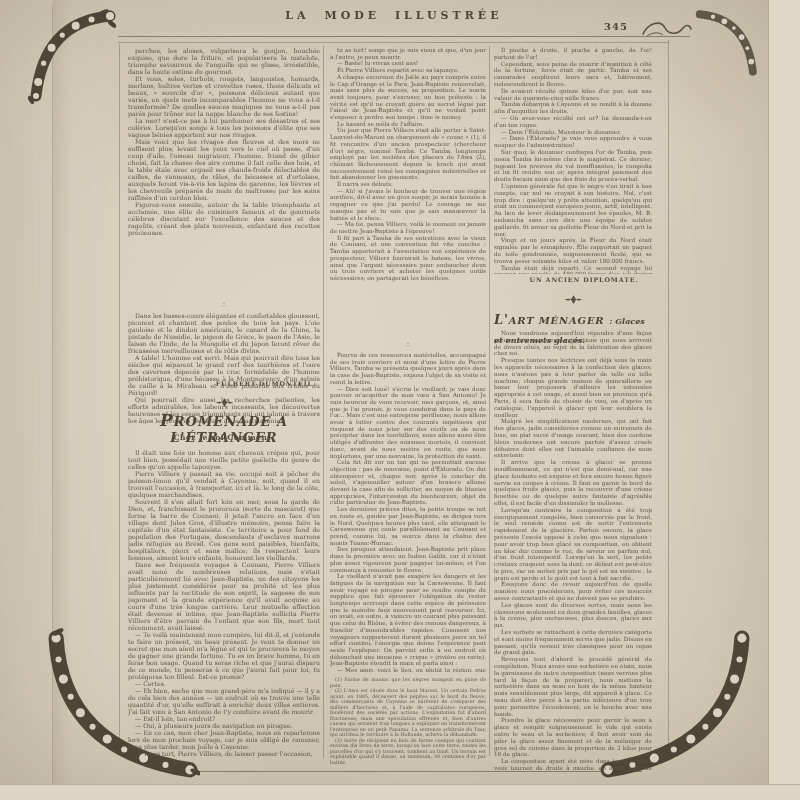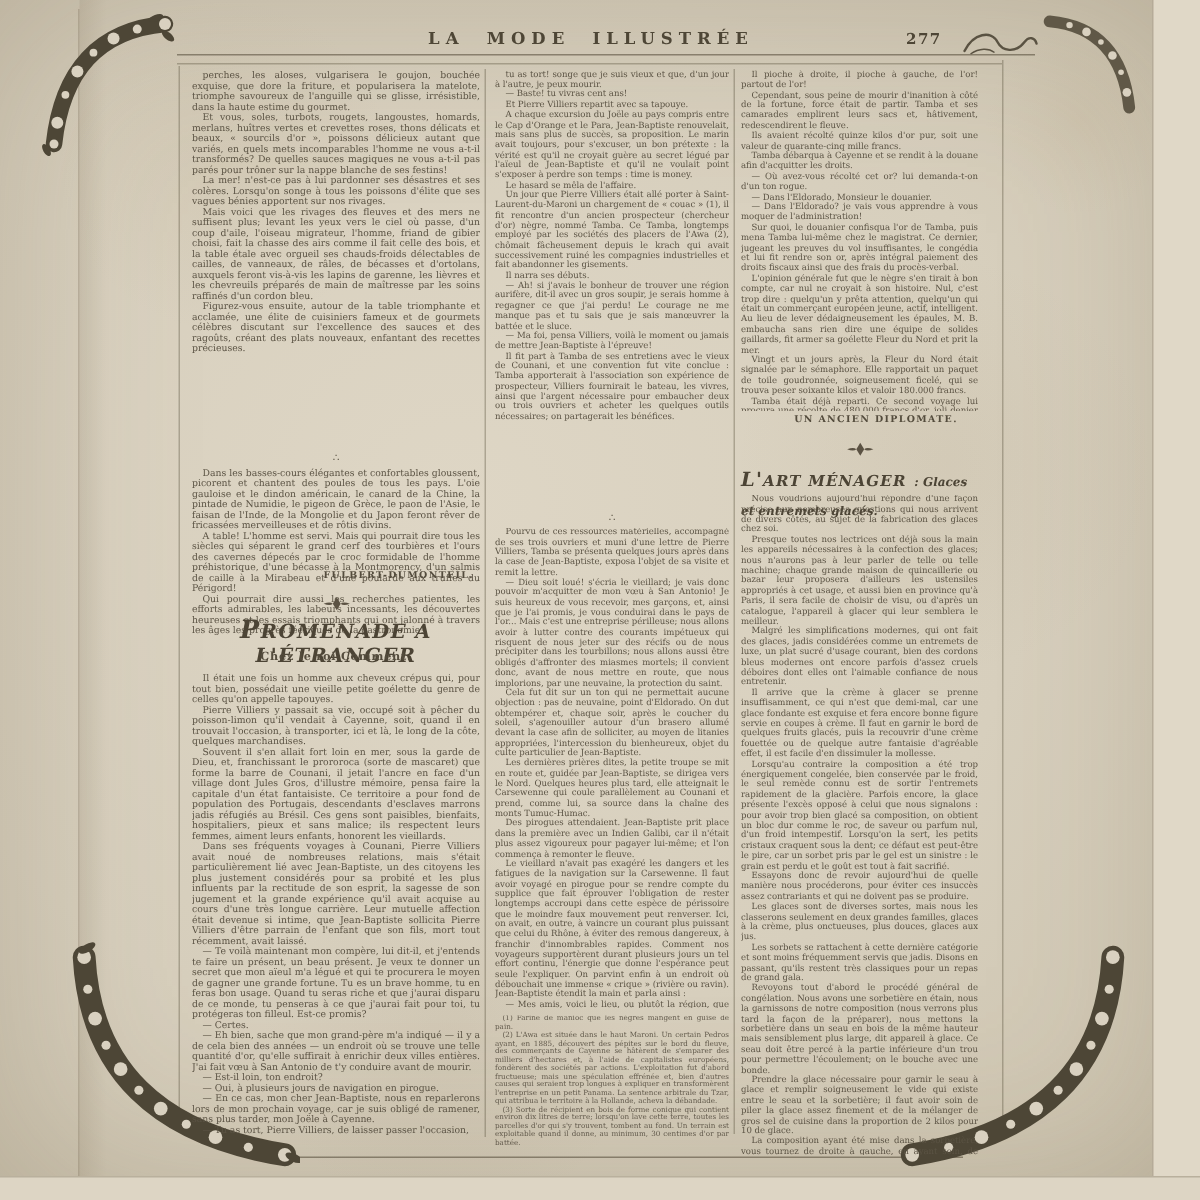--- a/index.html
+++ b/index.html
@@ -14,21 +14,21 @@
       radial-gradient(circle 180px at 300px 690px, rgba(140,120,90,.09), rgba(140,120,90,0) 70%),
       radial-gradient(circle 90px at 720px 80px, rgba(175,150,110,.10), rgba(175,150,110,0) 70%);}
   .edge-right{position:absolute;left:768px;top:0;width:32px;height:800px;background:#e0d8c7;border-left:1px solid rgba(110,98,76,.38);}
   .edge-bottom{position:absolute;left:0;top:784px;width:800px;height:16px;background:#ddd5c4;border-top:1px solid rgba(110,98,76,.32);}
   .edge-left-line{position:absolute;left:52px;top:6px;width:1px;height:780px;background:rgba(110,98,76,.28);}
   .spine-shadow{position:absolute;left:53px;top:0;width:18px;height:800px;background:linear-gradient(90deg, rgba(120,105,80,.14), rgba(120,105,80,0));}
 
   .rule{position:absolute;background:rgba(92,83,64,.62);}
   .rule.faint{background:rgba(92,83,64,.38);}
 
-  .masthead-title{position:absolute;left:120px;top:19px;width:548px;text-align:center;
+  .masthead-title{position:absolute;left:120px;top:9px;width:548px;text-align:center;
     font-size:11px;font-weight:bold;letter-spacing:4px;word-spacing:7px;color:#4e4636;}
   .page-number{position:absolute;left:604px;top:21px;font-size:10px;letter-spacing:1px;color:#4e4636;font-weight:bold;}
   .flourish{position:absolute;left:641px;top:18px;}
 
   .col{position:absolute;top:47px;color:#5b5344;}
   .blk{position:absolute;left:0;right:0;overflow:hidden;}
   .para{margin:0;text-indent:7px;text-align:justify;color:#5b5344;}
   .c1 .para{font-size:6.2px;line-height:7px;}
   .c2 .para{font-size:5.7px;line-height:6.7px;}
   .c3 .para{font-size:5.7px;line-height:6.8px;}
@@ -53,21 +53,21 @@
 <body>
 
 <div id="scan">
   <div class="stains"></div>
   <div class="spine-shadow"></div>
   <div class="edge-left-line"></div>
   <div class="edge-right"></div>
   <div class="edge-bottom"></div>
 
   <div class="masthead-title">LA MODE ILLUSTRÉE</div>
-  <div class="page-number">277</div>
+  <div class="page-number">345</div>
   <svg class="flourish" width="52" height="24" viewBox="0 0 52 24">
     <path d="M2 16 C 8 4, 20 2, 24 10 C 27 16, 36 18, 42 10 C 45 6, 49 7, 50 11" stroke="#5a5242" stroke-width="1.6" fill="none" stroke-linecap="round"></path>
     <path d="M6 18 C 12 14, 18 14, 22 17" stroke="#5a5242" stroke-width="1" fill="none"></path>
   </svg>
 
   <div class="rule" style="left:118px;top:36px;width:572px;height:1px;"></div>
   <div class="rule faint" style="left:118px;top:42px;width:550px;height:1px;"></div>
   <div class="rule faint" style="left:119px;top:44px;width:1px;height:700px;"></div>
   <div class="rule faint" style="left:668px;top:40px;width:1px;height:712px;"></div>
   <div class="rule faint" style="left:323px;top:46px;width:1px;height:712px;"></div>

